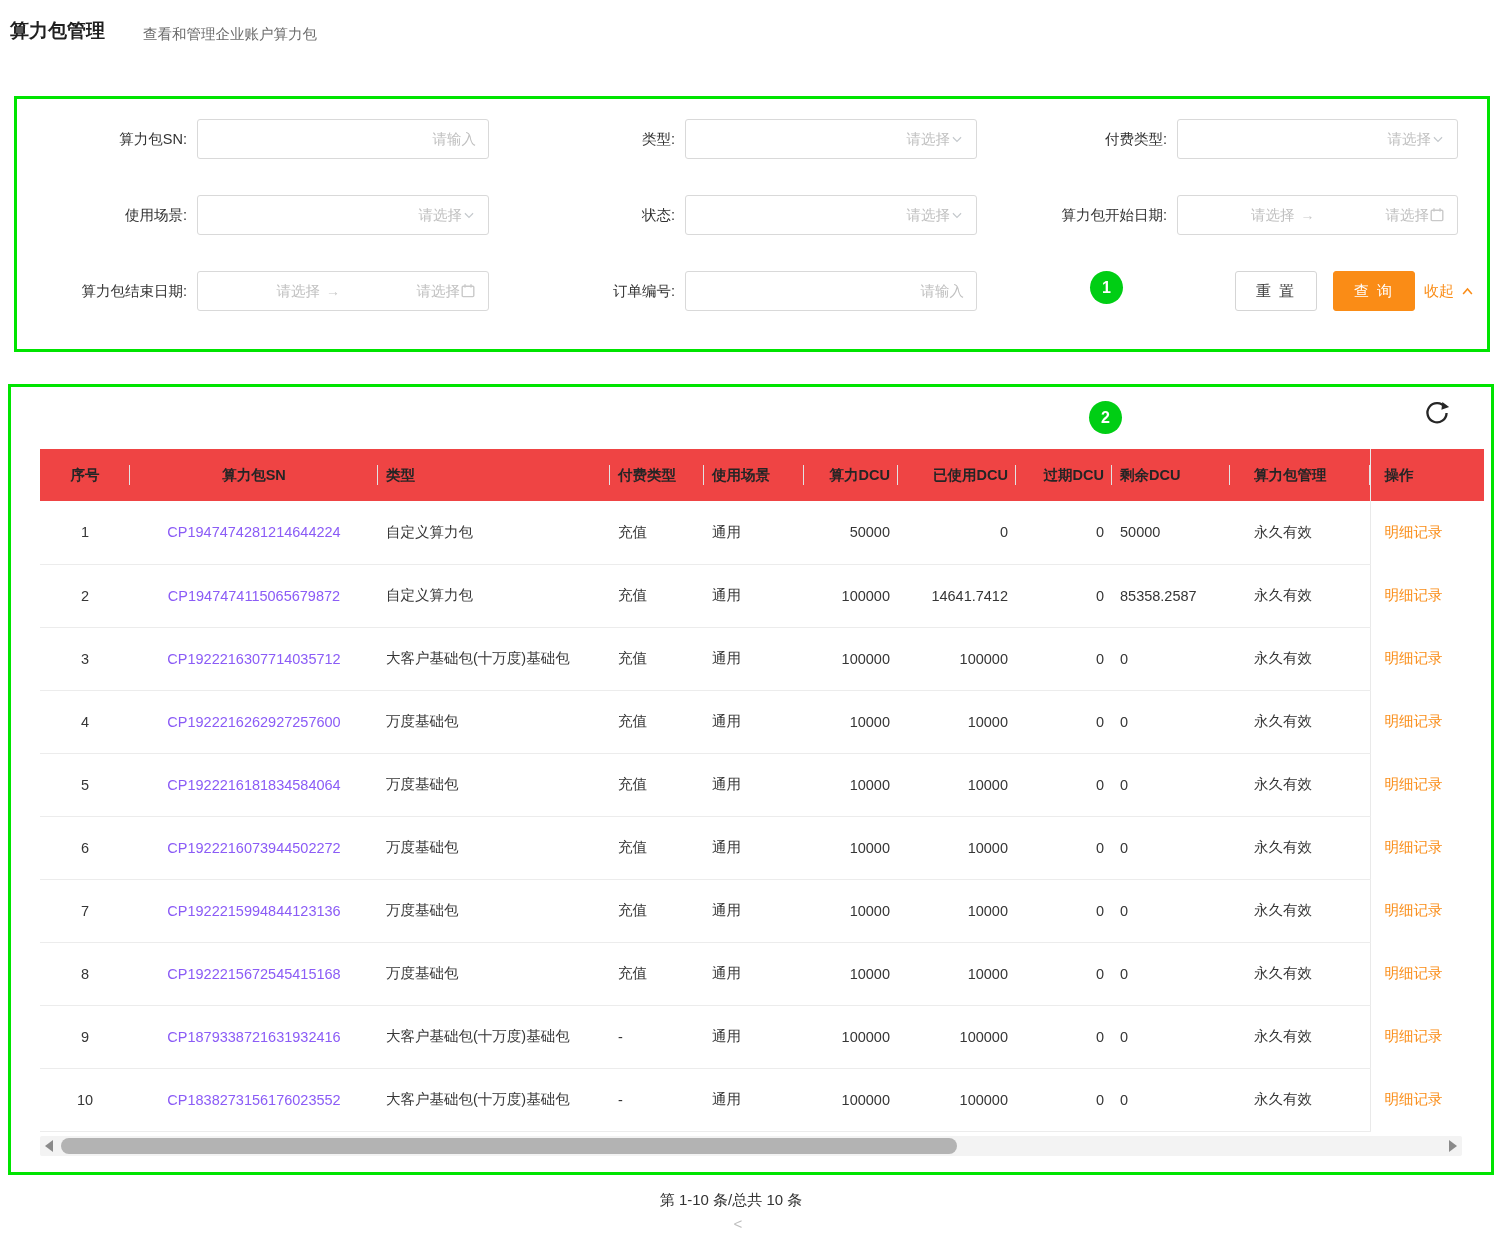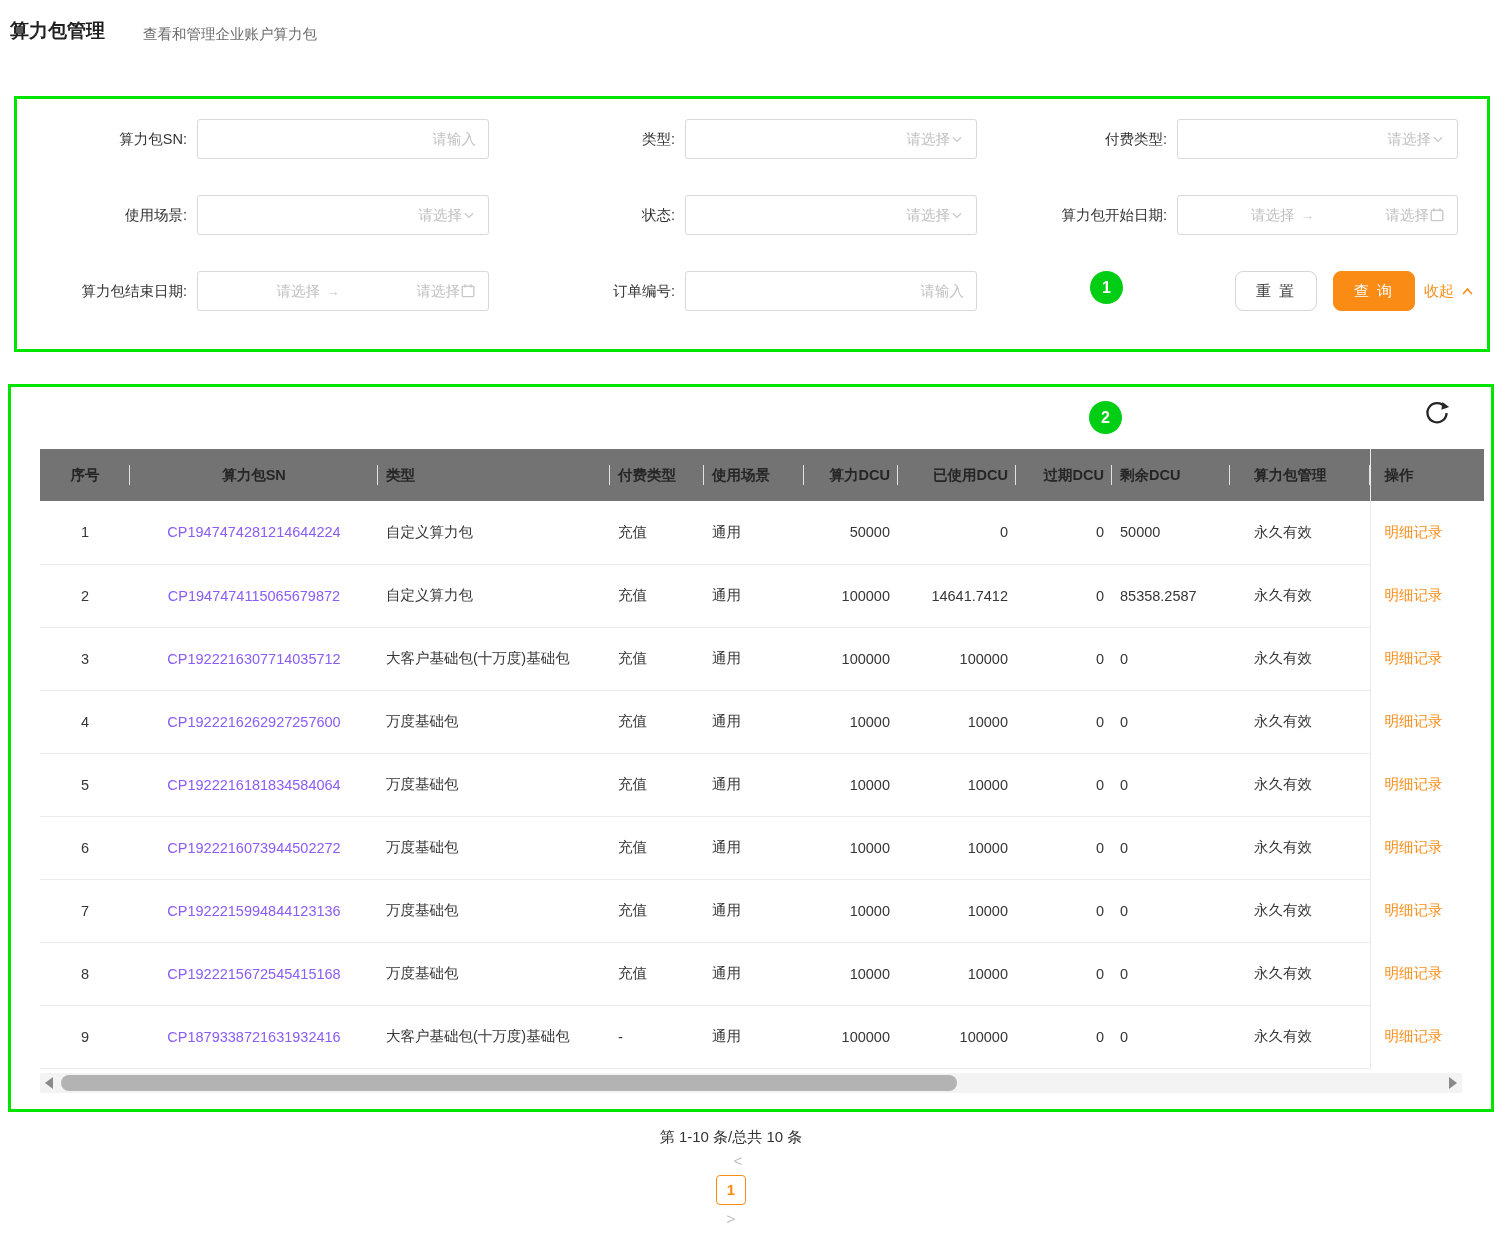--- a/index.html
+++ b/index.html
@@ -35,36 +35,36 @@
   .cw-a { width:292px; } .cw-b { width:292px; } .cw-c { width:281px; }
   input.ctrl { display:block; color:#333; }
   input.ctrl::placeholder { color:#c0c0c0; }
   .sel .ph { flex:1; }
   .range .ph { flex:1; }
   .range .arrow { color:#c9c9c9; padding:0 6px; font-size:14px; }
   .range .ph2 { flex:1; padding-left:4px; }
   .icon-svg { flex:0 0 auto; display:block; }
   .f-actions { display:flex; align-items:center; margin-left:auto; }
   .btn {
-    height:40px; width:82px; border-radius:8px; font-size:15px;
+    height:40px; width:82px; border-radius:3px; font-size:15px;
     display:flex; align-items:center; justify-content:center; cursor:pointer;
     letter-spacing:2px; white-space:nowrap;
   }
   .btn-reset { background:#fff; border:1px solid #d5d5d5; color:#3c3c3c; }
   .btn-search { background:#fa8c16; border:1px solid #fa8c16; color:#fff; margin-left:16px; }
   .collapse-link { margin-left:9px; color:#fa8c16; display:flex; align-items:center; font-size:15px; cursor:pointer; }
   .collapse-link svg { margin-left:6px; }
 
   
   .table-section { position:relative; margin:32px 12px 0 8px; padding:0 0 16px 0; }
   .refresh-row { height:62px; position:relative; }
   .refresh-btn { position:absolute; top:12px; right:40px; width:28px; height:28px; cursor:pointer; }
   table { border-collapse:collapse; table-layout:fixed; margin-left:29px; width:1444px; font-size:14.5px; }
   thead th {
-    background:#737373; height:52px; font-weight:bold; color:#252525;
+    background:#ef4444; height:52px; font-weight:bold; color:#252525;
     padding:0 8px; position:relative; text-align:left; white-space:nowrap;
   }
   thead th:not(:last-child)::after {
     content:""; position:absolute; right:0; top:16px; width:1px; height:20px; background:#e2e2e2;
   }
   tbody td { height:63px; padding:0 8px; border-bottom:1px solid #ececec; color:#363636; white-space:nowrap; overflow:hidden; }
   tbody td.col-action { border-bottom:none; }
   .col-index   { width:90px;  text-align:center; }
   .col-sn      { width:248px; text-align:center; }
   .col-type    { width:232px; text-align:left; }
@@ -320,20 +320,33 @@
           <td class="col-type">大客户基础包(十万度)基础包</td>
           <td class="col-pay">-</td>
           <td class="col-scene">通用</td>
           <td class="col-dcu">100000</td>
           <td class="col-used">100000</td>
           <td class="col-expired">0</td>
           <td class="col-remain">0</td>
           <td class="col-validity">永久有效</td>
           <td class="col-action"><span class="action-link">明细记录</span></td>
         </tr>
+        <tr>
+          <td class="col-index">10</td>
+          <td class="col-sn"><span class="sn-link">CP1838273156176023552</span></td>
+          <td class="col-type">大客户基础包(十万度)基础包</td>
+          <td class="col-pay">-</td>
+          <td class="col-scene">通用</td>
+          <td class="col-dcu">100000</td>
+          <td class="col-used">100000</td>
+          <td class="col-expired">0</td>
+          <td class="col-remain">0</td>
+          <td class="col-validity">永久有效</td>
+          <td class="col-action"><span class="action-link">明细记录</span></td>
+        </tr>
       </tbody>
   </table>
 
   <div class="hscroll">
     <div class="hs-arrow left">
         <div class="tri"></div>
       </div>
     <div class="hs-thumb"></div>
     <div class="hs-arrow right">
         <div class="tri"></div>

